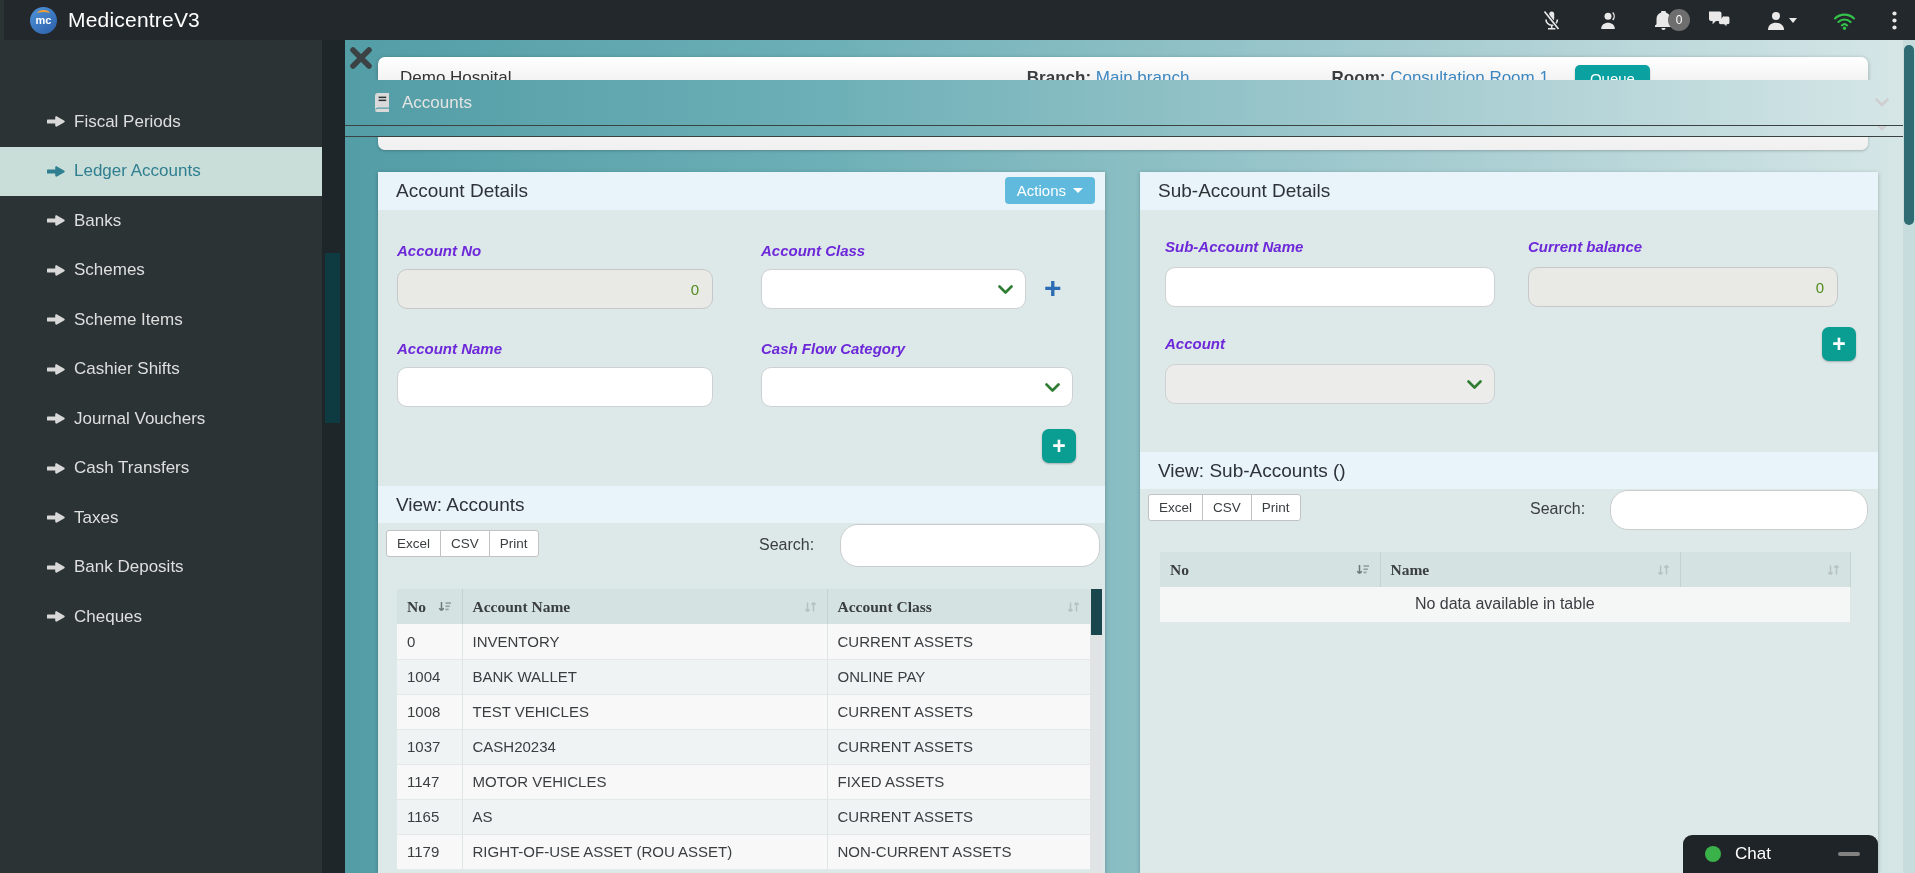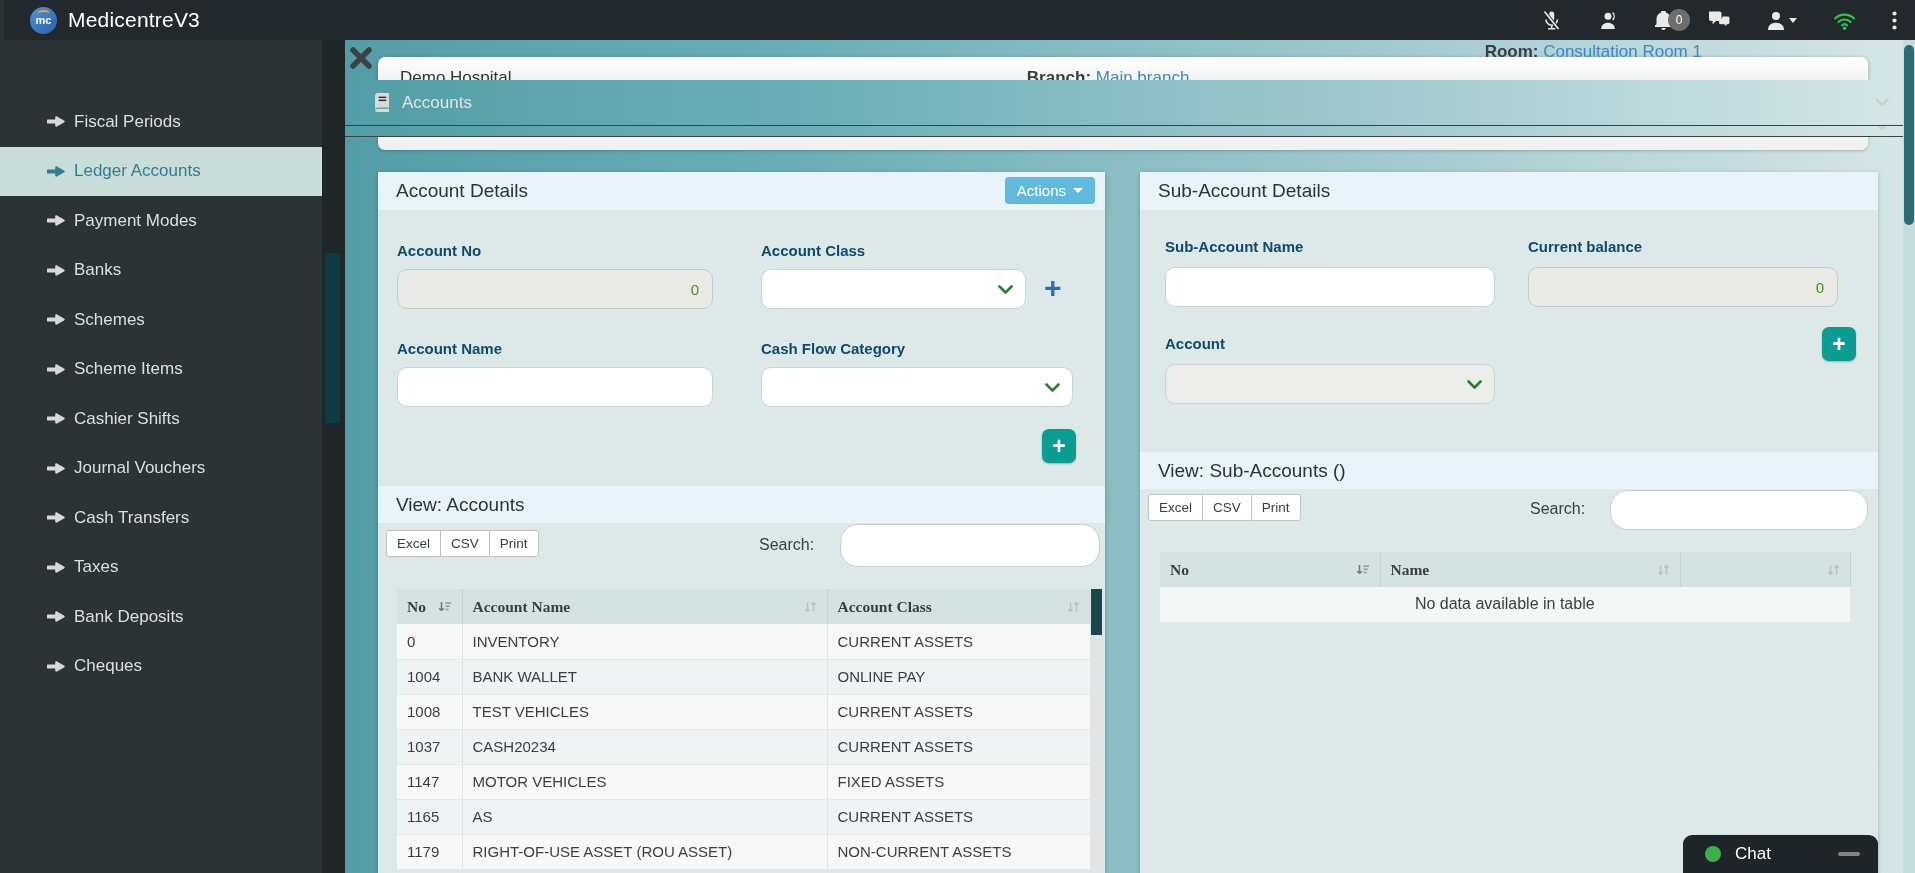--- a/index.html
+++ b/index.html
@@ -39,21 +39,21 @@
   
   .main { position:absolute; left:345px; top:40px; width:1558px; height:833px;
           background:linear-gradient(90deg,#539da6 0%, #6cafb6 30%, #a9ced2 72%, #d6e6e7 100%); z-index:10; }
   .close-x { position:absolute; left:2px; top:4px; cursor:pointer; }
 
   .hcard { position:absolute; left:33px; top:17px; width:1490px; height:42px; border-radius:7px;
            background:linear-gradient(#ffffff,#e9e9e9); box-shadow:0 1px 4px rgba(0,0,0,.28);
            display:flex; align-items:center; font-size:17px; color:#3a3e41; }
   .hcard .h-left { width:34%; padding-left:22px; font-weight:normal; color:#333; }
   .hcard .h-center { width:30%; text-align:center; font-weight:600; }
-  .hcard .h-right { width:36%; display:flex; align-items:center; gap:26px; padding-right:13px; font-weight:600;flex-direction:column; }
+  .hcard .h-right { width:36%; display:flex; align-items:center; gap:26px; padding-right:13px; font-weight:600; }
   .link-val { color:#3d87c0; font-weight:400; }
   .queue-btn { background:#0ba1a1; color:#fff; font-size:15px; padding:5px 15px; border-radius:5px;
                border:none; cursor:pointer; box-shadow:0 1px 2px rgba(0,0,0,.25); }
 
   .bcard { position:absolute; left:33px; top:63px; width:1490px; height:47px; border-radius:7px;
            background:linear-gradient(#fdfdfd,#f0f0f0); box-shadow:0 1px 3px rgba(0,0,0,.22);
            display:flex; align-items:center; padding:0 22px; font-size:16.5px; }
   .crumb { color:#3d87c0; cursor:pointer; display:flex; align-items:center; }
   .crumb-sep { color:#a9b2b2; margin:0 12px; font-size:17px; }
   .crumb .tri { width:0; height:0; border-left:5px solid transparent; border-right:5px solid transparent; border-top:6px solid #3d87c0; margin-left:7px; }
@@ -63,21 +63,21 @@
 
   
   .panel { position:absolute; top:132px; height:701px; background:#dde8e8; box-shadow:0 1px 4px rgba(0,0,0,.25); }
   .panel.left { left:33px; width:727px; }
   .panel.right { left:795px; width:738px; }
   .p-header { position:absolute; top:0; left:0; right:0; height:38px; background:#e9f3fa;
               display:flex; align-items:center; padding-left:18px; font-size:19px; color:#2e3337; }
   .actions-btn { position:absolute; right:10px; top:5px; background:#5fbade; color:#fff; border:none; border-radius:4px;
                  font-size:15px; padding:5px 12px; cursor:pointer; display:flex; align-items:center; gap:7px; }
   .actions-btn .tri { width:0; height:0; border-left:5px solid transparent; border-right:5px solid transparent; border-top:5px solid #fff; }
-  .f-label { position:absolute; font-size:15px; font-weight:600; color:#0c4a6e; }
+  .f-label { position:absolute; font-size:15px; font-weight:600; color:#6d28d9;font-style:italic; }
   .f-input { position:absolute; height:40px; border:1px solid #cdd1d1; border-radius:10px; background:#fff;
              font-size:15px; padding:0 13px; color:#3a3e41; outline:none; }
   .f-input.disabled { background:#e9e9e6; border-color:#c6c9c9; text-align:right; color:#4e8b1d; }
   .f-select { position:absolute; height:40px; border:1px solid #cdd1d1; border-radius:10px; background:#fff;
               display:flex; align-items:center; justify-content:flex-end; padding-right:12px; cursor:pointer; }
   .f-select.gray { background:#ececea; }
   .plus-blue { position:absolute; color:#2c6cb4; font-size:30px; font-weight:bold; cursor:pointer; line-height:1; }
   .plus-teal { position:absolute; width:34px; height:34px; background:#0a9d92; border:none; border-radius:7px;
                color:#fff; font-size:23px; font-weight:bold; cursor:pointer; display:flex; align-items:center; justify-content:center;
                box-shadow:0 1px 2px rgba(0,0,0,.25); }
@@ -269,28 +269,20 @@
         </span>
       <span>Fiscal Periods</span>
     </div>
     <div class="side-item sub active">
       <span class="hand">
           <svg width="18" height="13" viewBox="0 0 18 13">
             <path d="M1 4.5h7.2V2.8c0-1.4 1.1-1.8 2.2-1.1l6.6 3.8c1 .6 1 1.4 0 2l-6.6 3.8c-1.1.7-2.2.3-2.2-1.1V8.5H1a2 2 0 0 1 0-4z" fill="currentColor"></path>
           </svg>
         </span>
       <span>Ledger Accounts</span>
-    </div>
-    <div class="side-item sub">
-      <span class="hand">
-          <svg width="18" height="13" viewBox="0 0 18 13">
-            <path d="M1 4.5h7.2V2.8c0-1.4 1.1-1.8 2.2-1.1l6.6 3.8c1 .6 1 1.4 0 2l-6.6 3.8c-1.1.7-2.2.3-2.2-1.1V8.5H1a2 2 0 0 1 0-4z" fill="currentColor"></path>
-          </svg>
-        </span>
-      <span>Payment Modes</span>
     </div>
     <div class="side-item sub">
       <span class="hand">
           <svg width="18" height="13" viewBox="0 0 18 13">
             <path d="M1 4.5h7.2V2.8c0-1.4 1.1-1.8 2.2-1.1l6.6 3.8c1 .6 1 1.4 0 2l-6.6 3.8c-1.1.7-2.2.3-2.2-1.1V8.5H1a2 2 0 0 1 0-4z" fill="currentColor"></path>
           </svg>
         </span>
       <span>Banks</span>
     </div>
     <div class="side-item sub">

